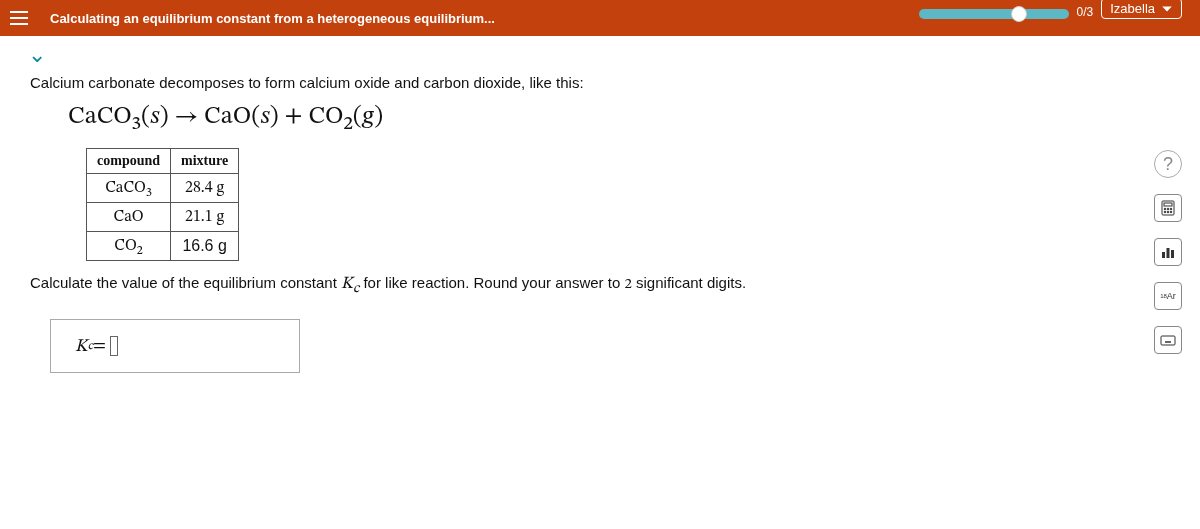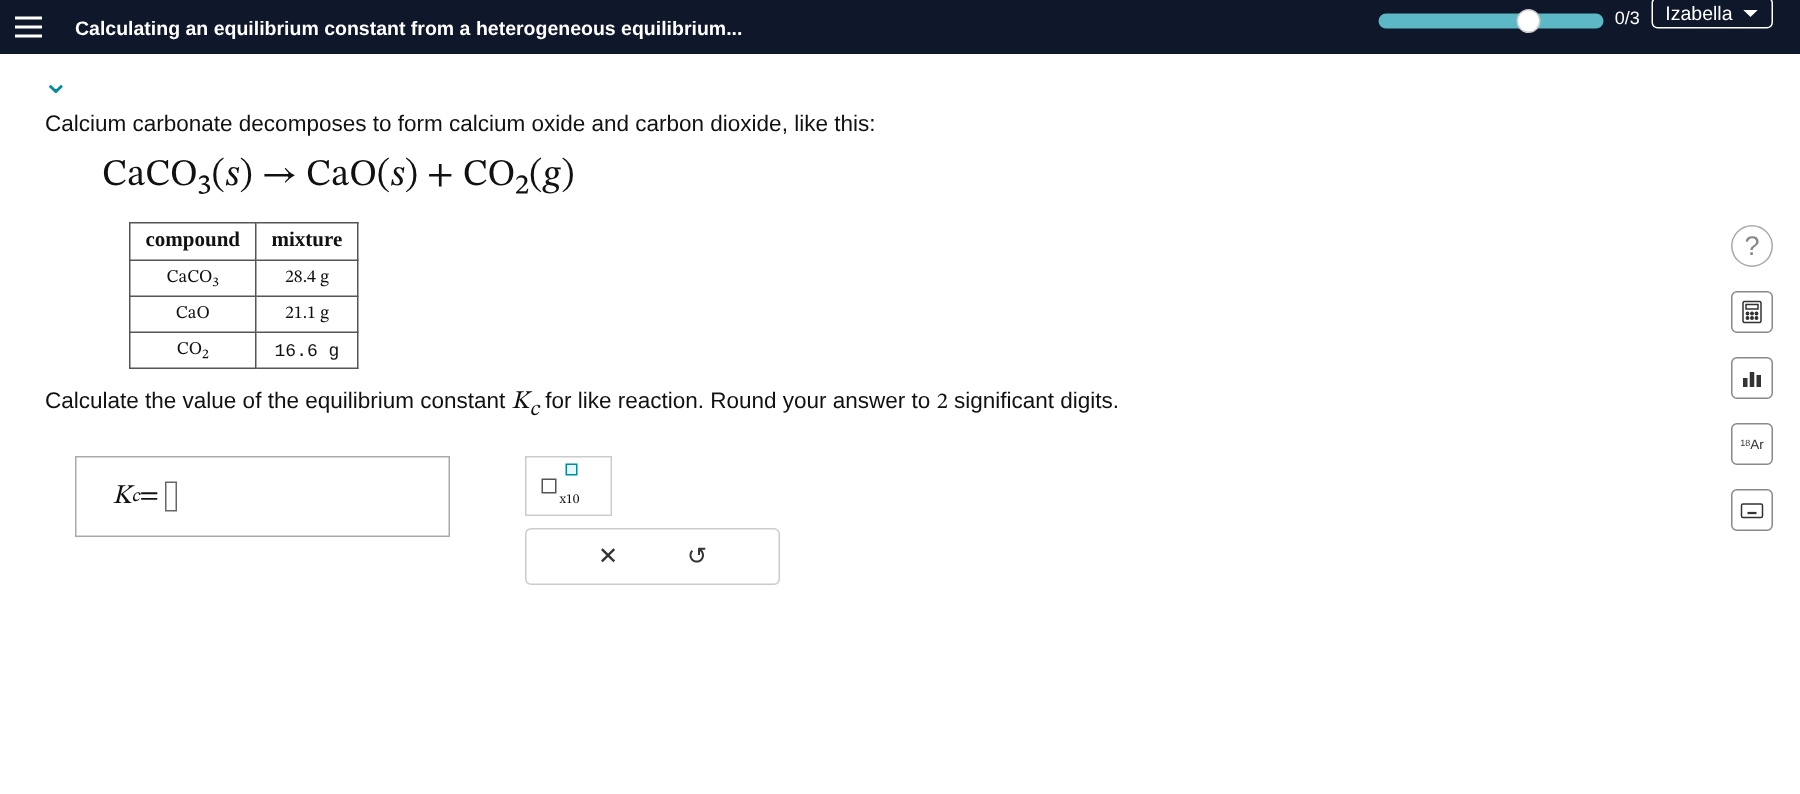--- a/index.html
+++ b/index.html
@@ -1,35 +1,35 @@
 <!DOCTYPE html>
 <html><head>
 <meta charset="utf-8">
 <style>
   * { box-sizing: border-box; margin: 0; padding: 0; }
   body { font-family: Verdana, Geneva, sans-serif; background: #fff; width: 1200px; height: 529px; position: relative; overflow: hidden; }
-  .header { background: #0f172a; height: 36px; display: flex; align-items: center; padding: 0 10px; color: #fff; position: relative; }
+  .header { background: #c2410c; height: 36px; display: flex; align-items: center; padding: 0 10px; color: #fff; position: relative; }
   .menu-btn { width: 26px; height: 26px; display: flex; flex-direction: column; justify-content: center; gap: 4px; cursor: pointer; margin-right: 14px; }
   .menu-btn span { display: block; height: 2px; background: #fff; width: 18px; }
   .title { font-size: 13px; font-weight: 700; }
   .right-head { position: absolute; right: 18px; top: 4px; display: flex; align-items: flex-end; gap: 8px; }
   .progress-wrap { width: 150px; height: 10px; background: #5bb8c4; border-radius: 5px; position: relative; margin-top:-6px;}
   .progress-knob { position: absolute; left: 92px; top: -3px; width: 16px; height: 16px; background: #fff; border-radius: 50%; border: 1px solid #ccc; }
   .progress-count { font-size: 12px; color: #fff; margin-top:-6px;}
   .user-box { border: 1px solid #fff; border-radius: 4px; padding: 2px 8px; display: flex; align-items: center; gap: 6px; font-size: 13px; margin-top:-6px;}
   .user-box svg { fill: #fff; }
   .collapse-bar { background: #fff; border-bottom: none; padding: 6px 0 0 28px; }
   .chev { color: #058b9d; font-size: 22px; cursor: pointer; }
   .content { padding: 6px 30px 0 30px; font-size: 14px; color: #111; }
   .line1 { margin-bottom: 10px; font-size: 15px; }
   .eq { font-family: "STIX Two Math","Latin Modern Math",serif; font-size: 25px; margin: 0 0 16px 38px; }
   .line2 { margin-bottom: 10px; font-size: 15px; }
   .line2 .num { font-size: 15px; }
   table.data { border-collapse: collapse; margin: 6px 0 12px 56px; font-family: "STIX Two Math","Latin Modern Math",serif; border-radius: 10px;}
-  table.data th, table.data td { border: 1px solid #555; padding: 4px 10px; font-size: 12px; text-align: center; }
+  table.data th, table.data td { border: 1px solid #555; padding: 4px 10px; font-size: 16px; text-align: center; }
   table.data th { font-family: Verdana; font-weight: 700; font-size: 14px; }
   .line3 { font-size: 15px; margin-bottom: 22px; }
   .line3 .kc { font-family: "STIX Two Math",serif; font-style: italic; font-size: 17px; }
   .answer-row { display: flex; align-items: flex-start; gap: 50px; margin-left: 20px; }
   .answer-box { border: 1px solid #aaa; padding: 14px 24px; min-width: 250px; min-height: 54px; display: flex; align-items: center; font-family: "STIX Two Math",serif; font-size: 18px; font-style: italic;}
   .answer-box .cursor { display:inline-block; width: 8px; height: 20px; border: 1px solid #666; margin-left: 4px; vertical-align: middle; font-style: normal;}
   .tools { display: flex; flex-direction: column; gap: 8px; }
   .tool-top { border: 1px solid #ccc; padding: 6px 10px; display: flex; align-items: center; font-size: 10px; font-family: "STIX Two Math",serif; position: relative; width: 58px; height: 40px; cursor: pointer; }
   .tool-top .big { width: 10px; height: 10px; border: 1px solid #555; display: inline-block; }
   .tool-top .sup { position: absolute; top: 4px; left: 26px; width: 8px; height: 8px; border: 1px solid #058b9d; background: #e6f7f9; }
@@ -81,46 +81,35 @@
     <tr>
       <td>CaCO₃</td>
       <td style="font-family:'STIX Two Math',serif;">28.4 g</td>
     </tr>
     <tr>
       <td>CaO</td>
       <td style="font-family:'STIX Two Math',serif;">21.1 g</td>
     </tr>
     <tr>
       <td>CO₂</td>
-      <td style="font-family:Liberation Mono, monospace;">16.6 g</td>
+      <td style="font-family:Liberation Sans, sans-serif;">16.6 g</td>
     </tr>
   </tbody>
     </table>
 
   <p class="line3">
     <span>Calculate the value of the equilibrium constant </span><span class="kc"><span>K</span><sub style="font-style:italic;">c</sub></span><span> for like reaction. Round your answer to </span><span style="font-family:'STIX Two Math',serif;">2</span><span> significant digits.</span>
   </p>
 
   <div class="answer-row">
     <div class="answer-box">
       <span>K</span>
         <sub style="font-size:12px;">c</sub>
         <span style="font-style:normal;"> = </span>
         <span class="cursor"></span>
-    </div>
-    <div class="tools">
-      <div class="tool-top">
-        <span class="big"></span>
-        <span class="sup"></span>
-        <span class="lab">x10</span>
-      </div>
-      <div class="tool-bottom">
-        <span>✕</span>
-        <span>↺</span>
-      </div>
     </div>
   </div>
 </div>
 
 <div class="side-icons">
   <div class="sicon q">?</div>
   <div class="sicon">
     <svg width="16" height="16" viewBox="0 0 16 16" fill="none" stroke="#333" stroke-width="1">
         <rect x="2" y="1" width="12" height="14" rx="1"></rect>
         <rect x="4" y="3" width="8" height="3"></rect>

